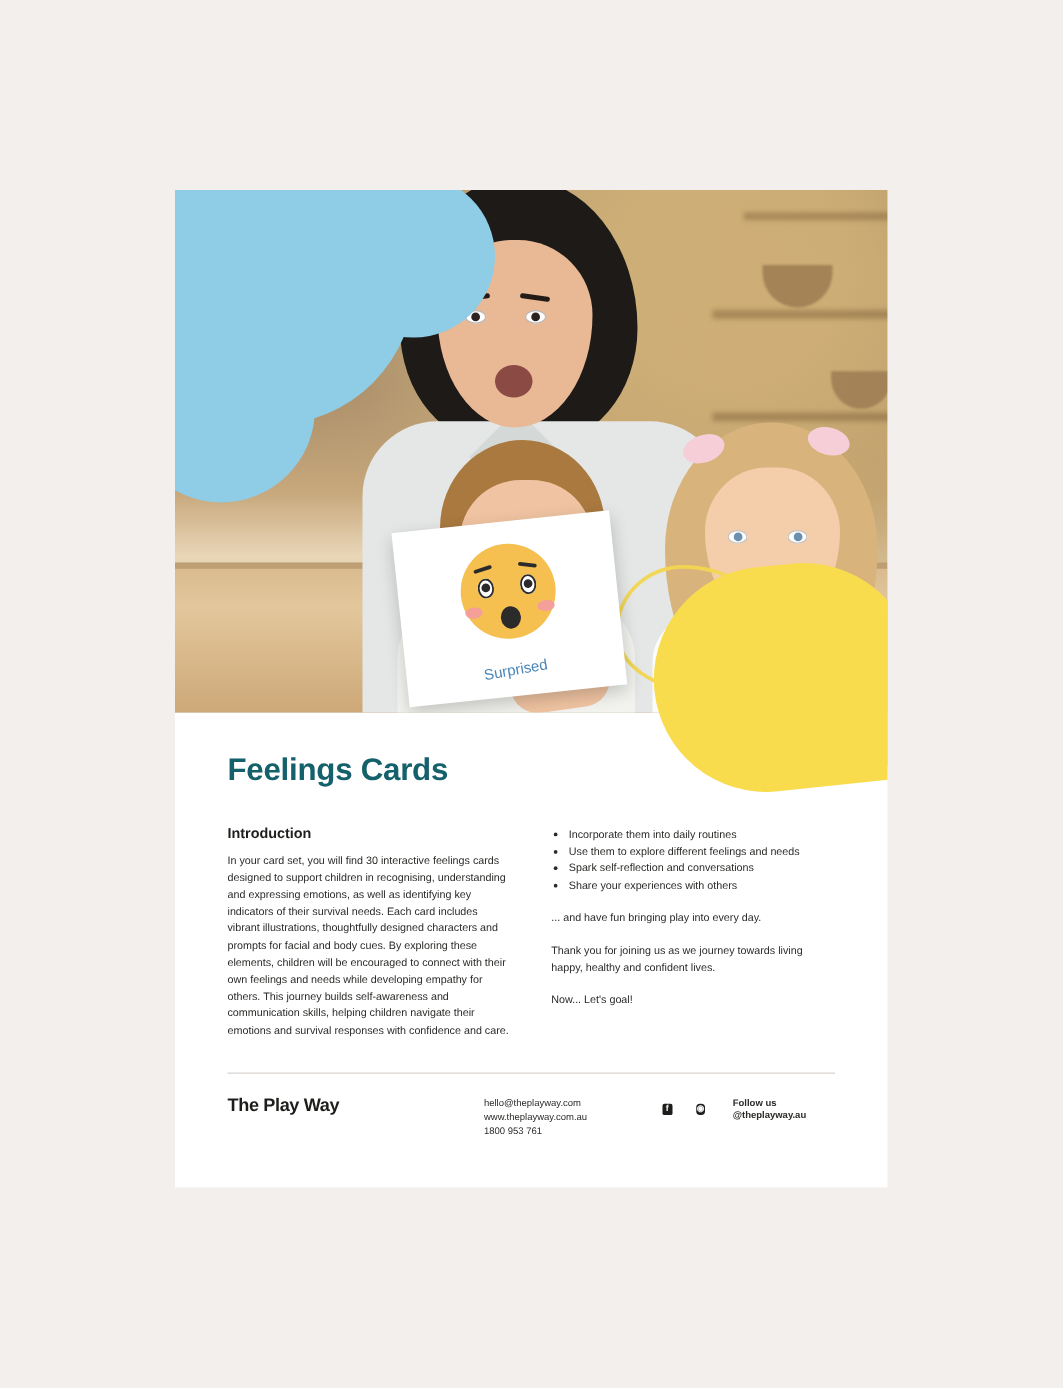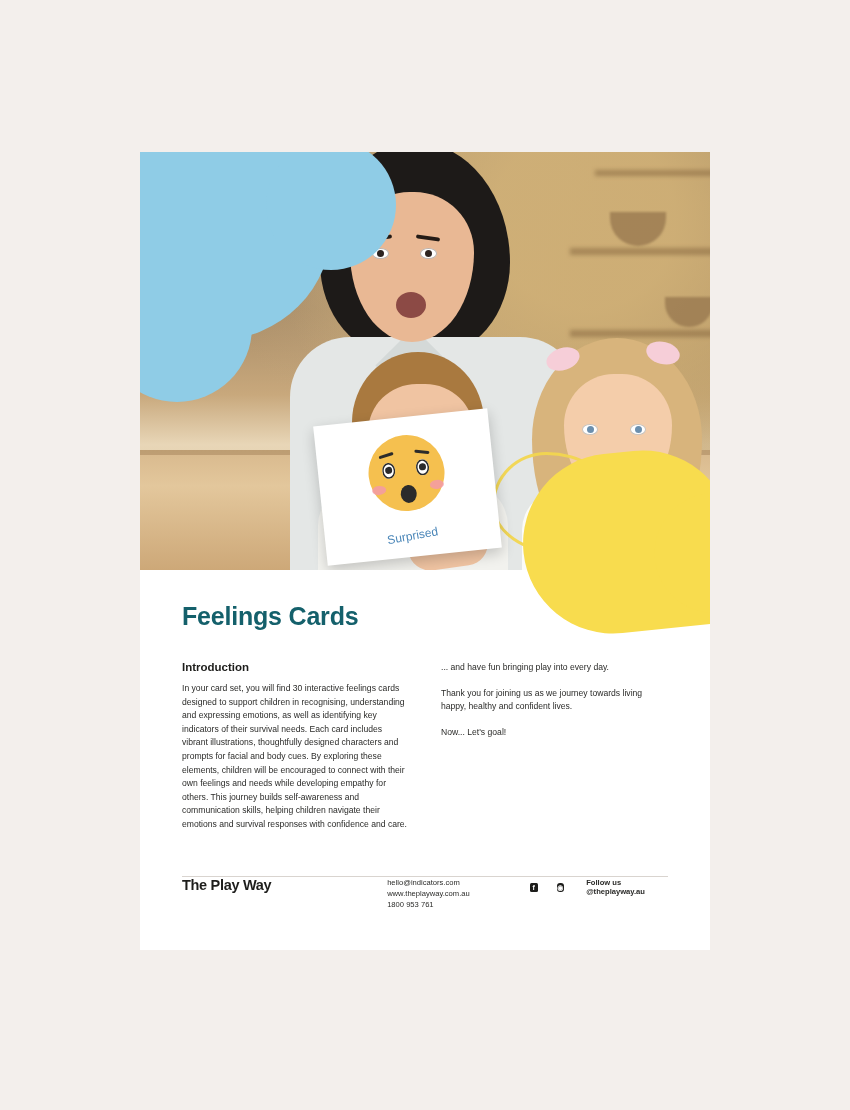--- a/index.html
+++ b/index.html
@@ -364,20 +364,21 @@
     color: #2b2b29;
   }
 
   
   .footer {
     position: absolute;
     left: 42px;
     right: 42px;
     bottom: 40px;
     border-top: 1px solid #d9d4cf;
+    padding-top: 18px;
     display: flex;
     align-items: flex-start;
   }
   .brand {
     font-size: 14.5px;
     font-weight: bold;
     color: #1d1d1b;
     letter-spacing: -0.3px;
     width: 230px;
   }
@@ -480,31 +481,37 @@
   <div class="content">
     <h1 class="title">Feelings Cards</h1>
 
     <div class="cols">
       <div class="col">
         <h2 class="subhead">Introduction</h2>
         <p class="body">In your card set, you will find 30 interactive feelings cards designed to support children in recognising, understanding and expressing emotions, as well as identifying key indicators of their survival needs. Each card includes vibrant illustrations, thoughtfully designed characters and prompts for facial and body cues. By exploring these elements, children will be encouraged to connect with their own feelings and needs while developing empathy for others. This journey builds self-awareness and communication skills, helping children navigate their emotions and survival responses with confidence and care.</p>
       </div>
 
       <div class="col">
+        <ul class="bullets">
+          <li>Incorporate them into daily routines</li>
+          <li>Use them to explore different feelings and needs</li>
+          <li>Spark self-reflection and conversations</li>
+          <li>Share your experiences with others</li>
+        </ul>
         <p class="body">... and have fun bringing play into every day.</p>
         <p class="body">Thank you for joining us as we journey towards living happy, healthy and confident lives.</p>
         <p class="body">Now... Let's goal!</p>
       </div>
     </div>
   </div>
 
   <div class="footer">
     <div class="brand">The Play Way</div>
     <div class="contact">
-      <a href="#">hello@indicators.com</a>
+      <a href="#">hello@theplayway.com</a>
       <a href="#">www.theplayway.com.au</a>
       <span>1800 953 761</span>
     </div>
     <div class="social">
       <span class="sicon fb">f</span>
       <span class="sicon ig">◉</span>
       <span class="social-text">Follow us @theplayway.au</span>
     </div>
   </div>
 

